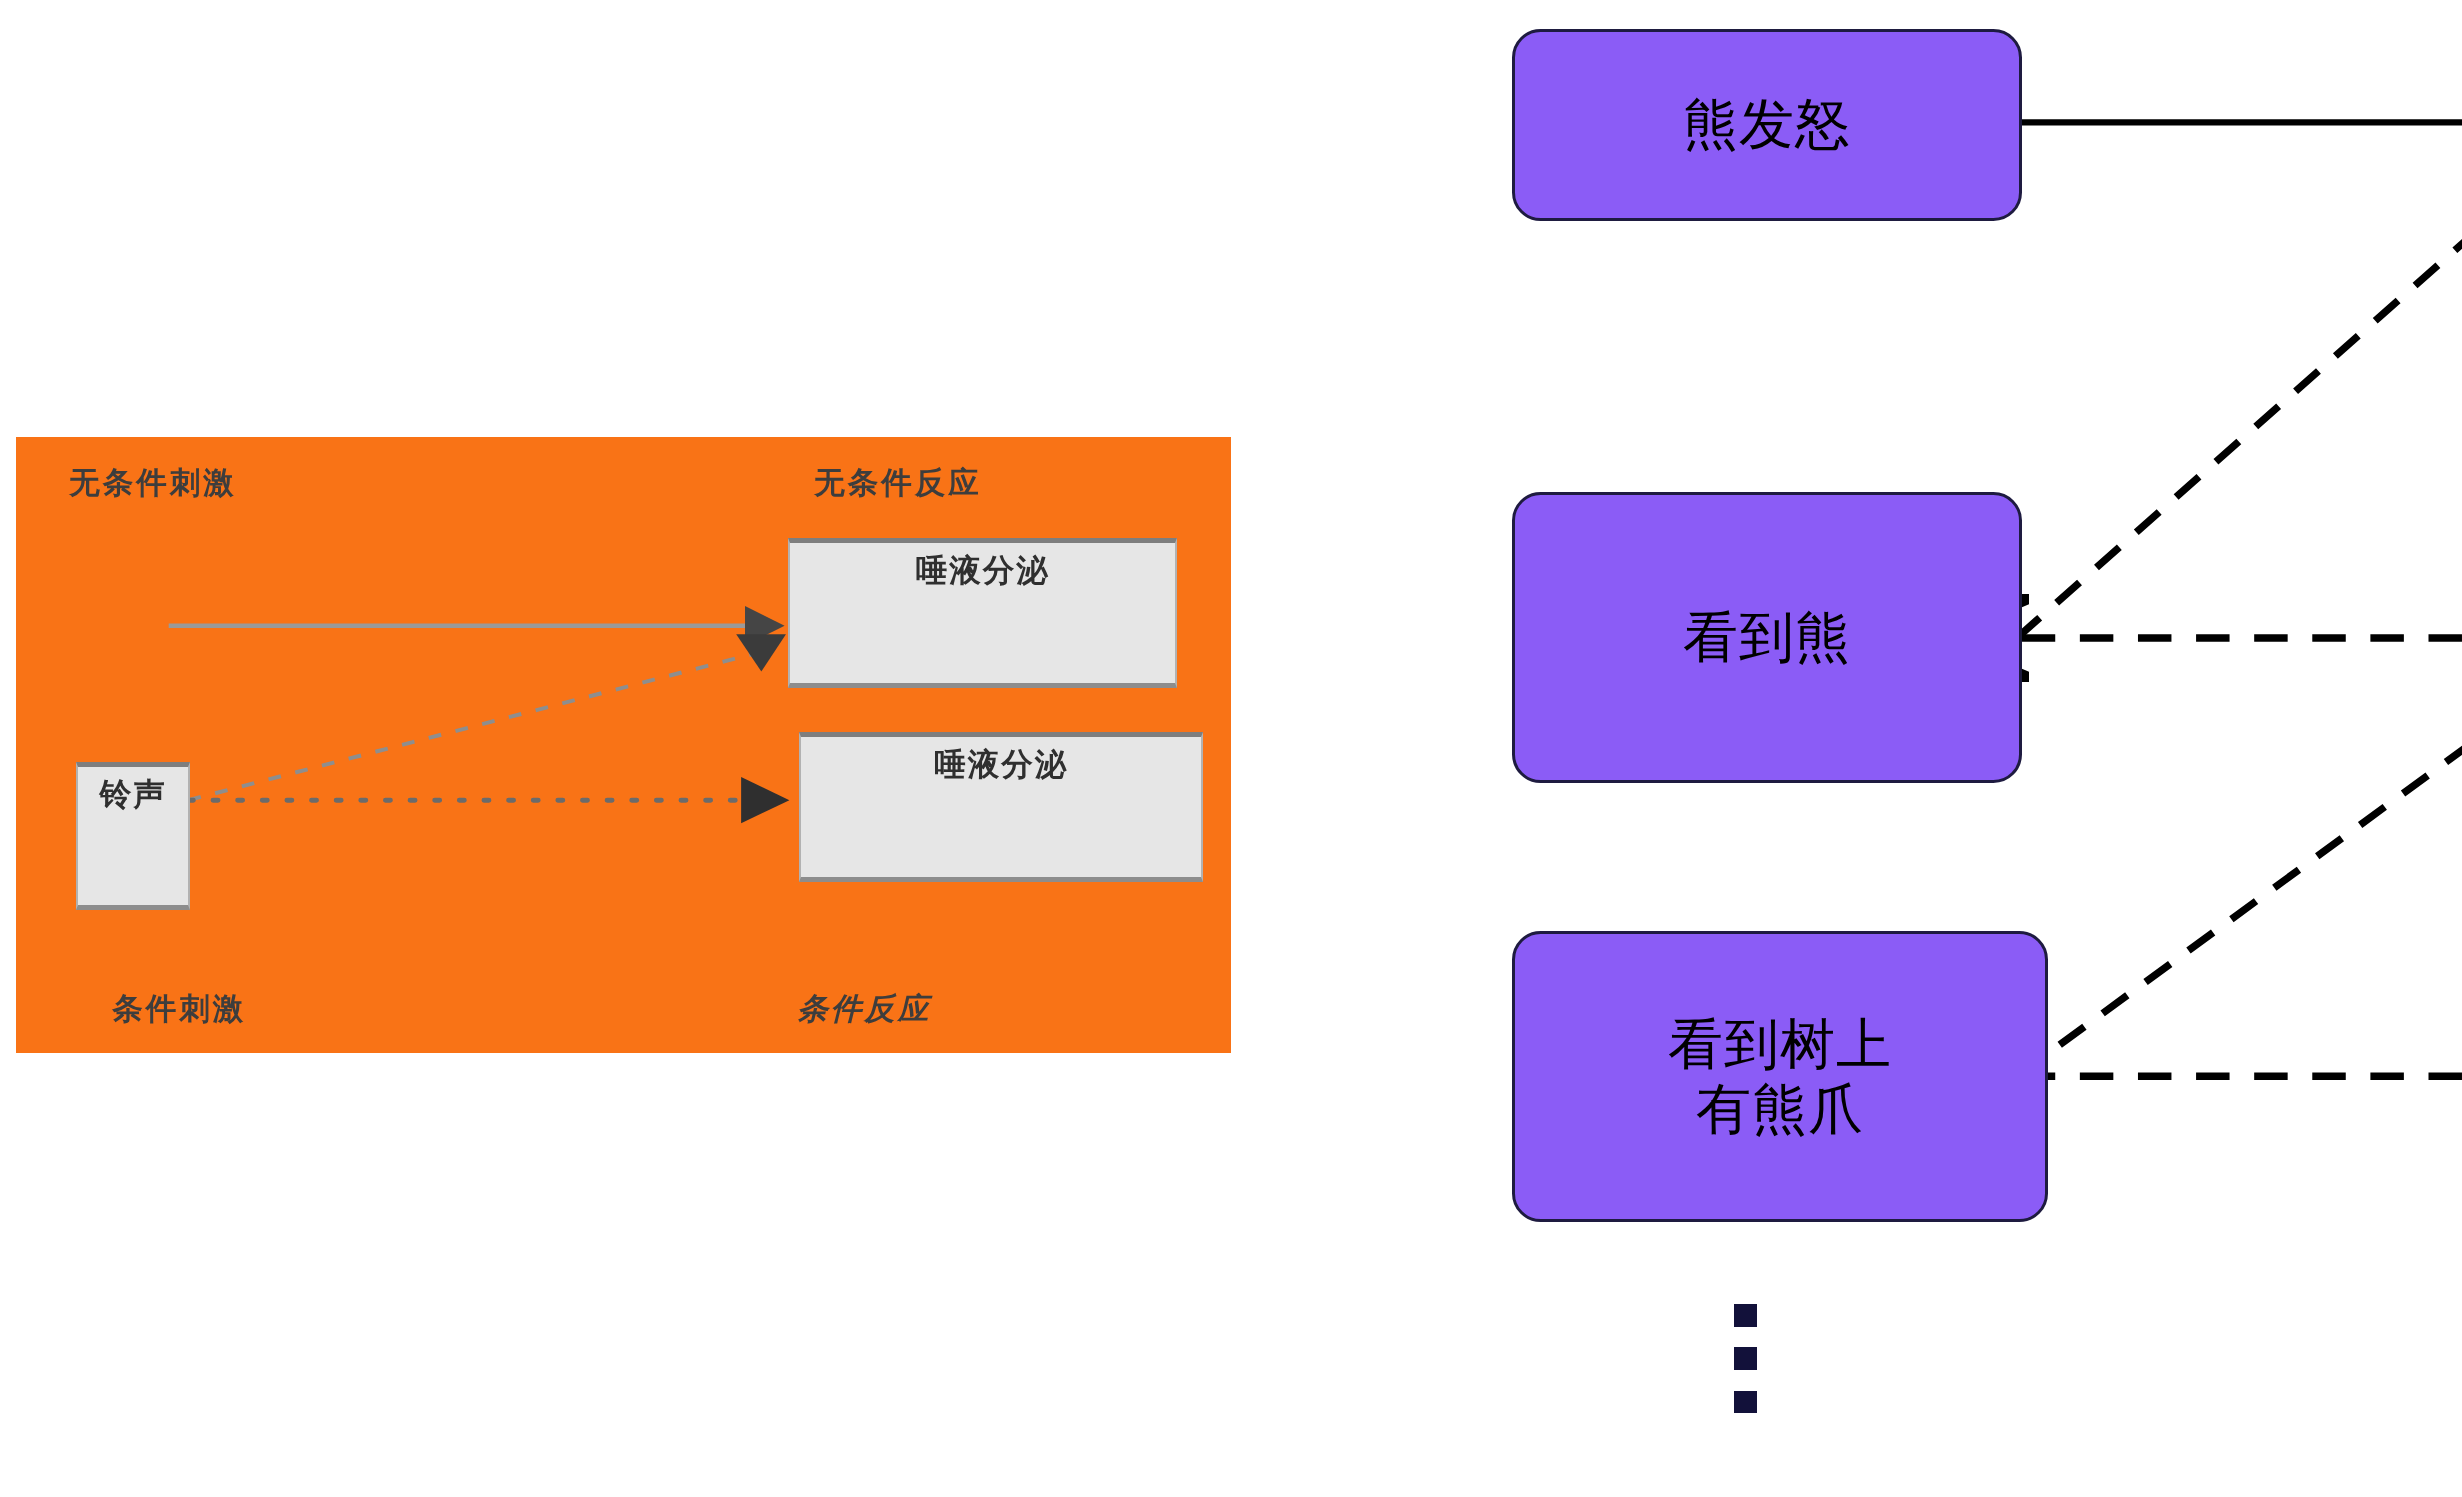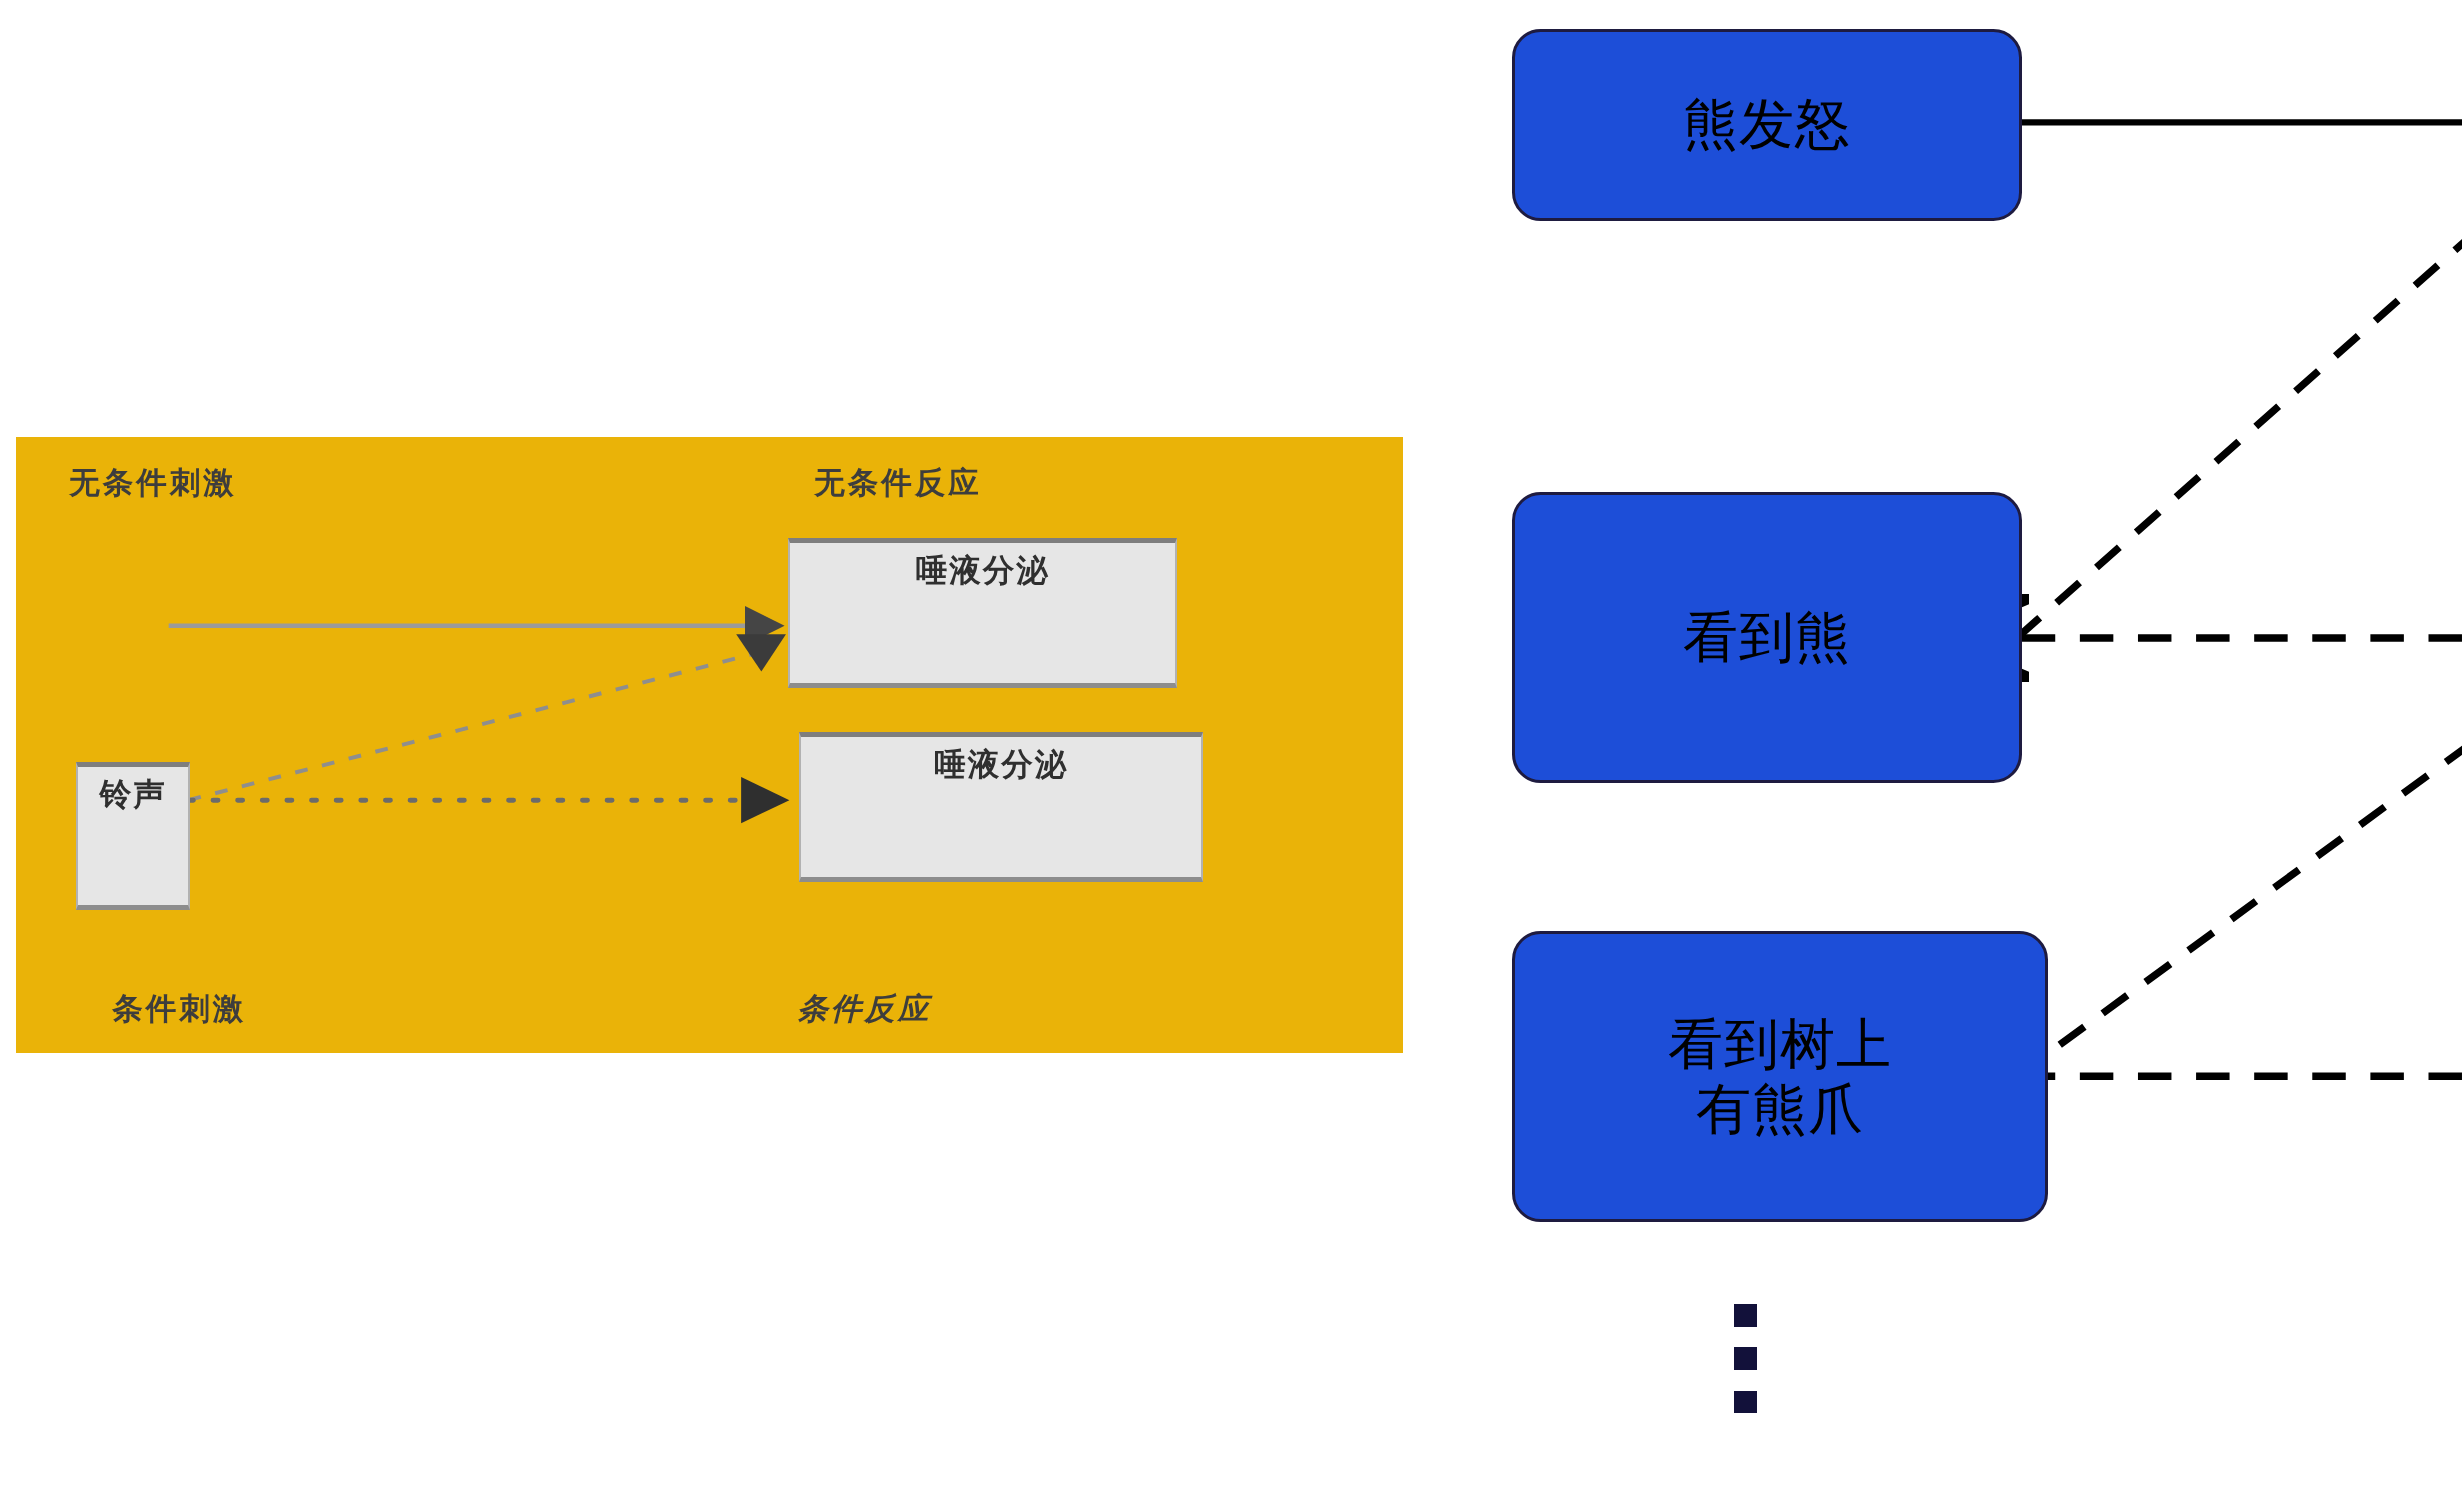--- a/index.html
+++ b/index.html
@@ -1,34 +1,34 @@
 <!DOCTYPE html>
 <html style="font-size:7.9px"><head>
 <meta charset="utf-8">
 <style>
   html,body{margin:0;padding:0;background:#ffffff;}
   body{width:3306px;height:1498px;position:relative;overflow:hidden;
        font-family:"Liberation Sans","DejaVu Sans",sans-serif;}
 
   
-  #left-panel{position:absolute;left:16.3px;top:437px;width:1387px;height:616px;
-              background:#eab308;}
+  #left-panel{position:absolute;left:16.3px;top:437px;width:1215px;height:616px;
+              background:#f97316;}
   .cc-label{position:absolute;color:#3d3d3d;font-size:30.5px;letter-spacing:3px;
             white-space:nowrap;font-weight:600;}
   .cc-box{position:absolute;background:#e6e6e6;border:2px solid #b2b2b2;
           border-top:5.4px solid #7e7e7e;border-bottom:5.4px solid #8d8d8d;
           box-sizing:border-box;}
   .cc-box > span{position:absolute;left:0;right:0;top:6.9px;text-align:center;
           color:#2f2f2f;font-size:31.5px;letter-spacing:2px;font-weight:600;
           white-space:nowrap;}
   #cc-svg{position:absolute;left:0;top:0;width:1267px;height:616px;}
 
   
   #right-panel{position:absolute;left:1453px;top:0;width:1853px;height:1498px;}
-  .node{position:absolute;box-sizing:border-box;background:#1d4ed8;
+  .node{position:absolute;box-sizing:border-box;background:#8b5cf6;
         border-radius:28.6px;display:flex;align-items:center;justify-content:center;
         text-align:center;}
   .node.navy{border:3.4px solid #1e1b40;}
   .node .cn{font-size:55px;color:#000000;line-height:1.18;letter-spacing:1px;
             font-family:"Liberation Sans","DejaVu Sans",sans-serif;}
   #edges{position:absolute;left:0;top:0;width:1853px;height:1498px;}
   .ellipsis{position:absolute;display:flex;flex-direction:column;
             align-items:center;gap:20.7px;}
   .ellipsis i{display:block;width:22.7px;height:22.7px;}
   .ellipsis.navy i{background:#12113a;}

